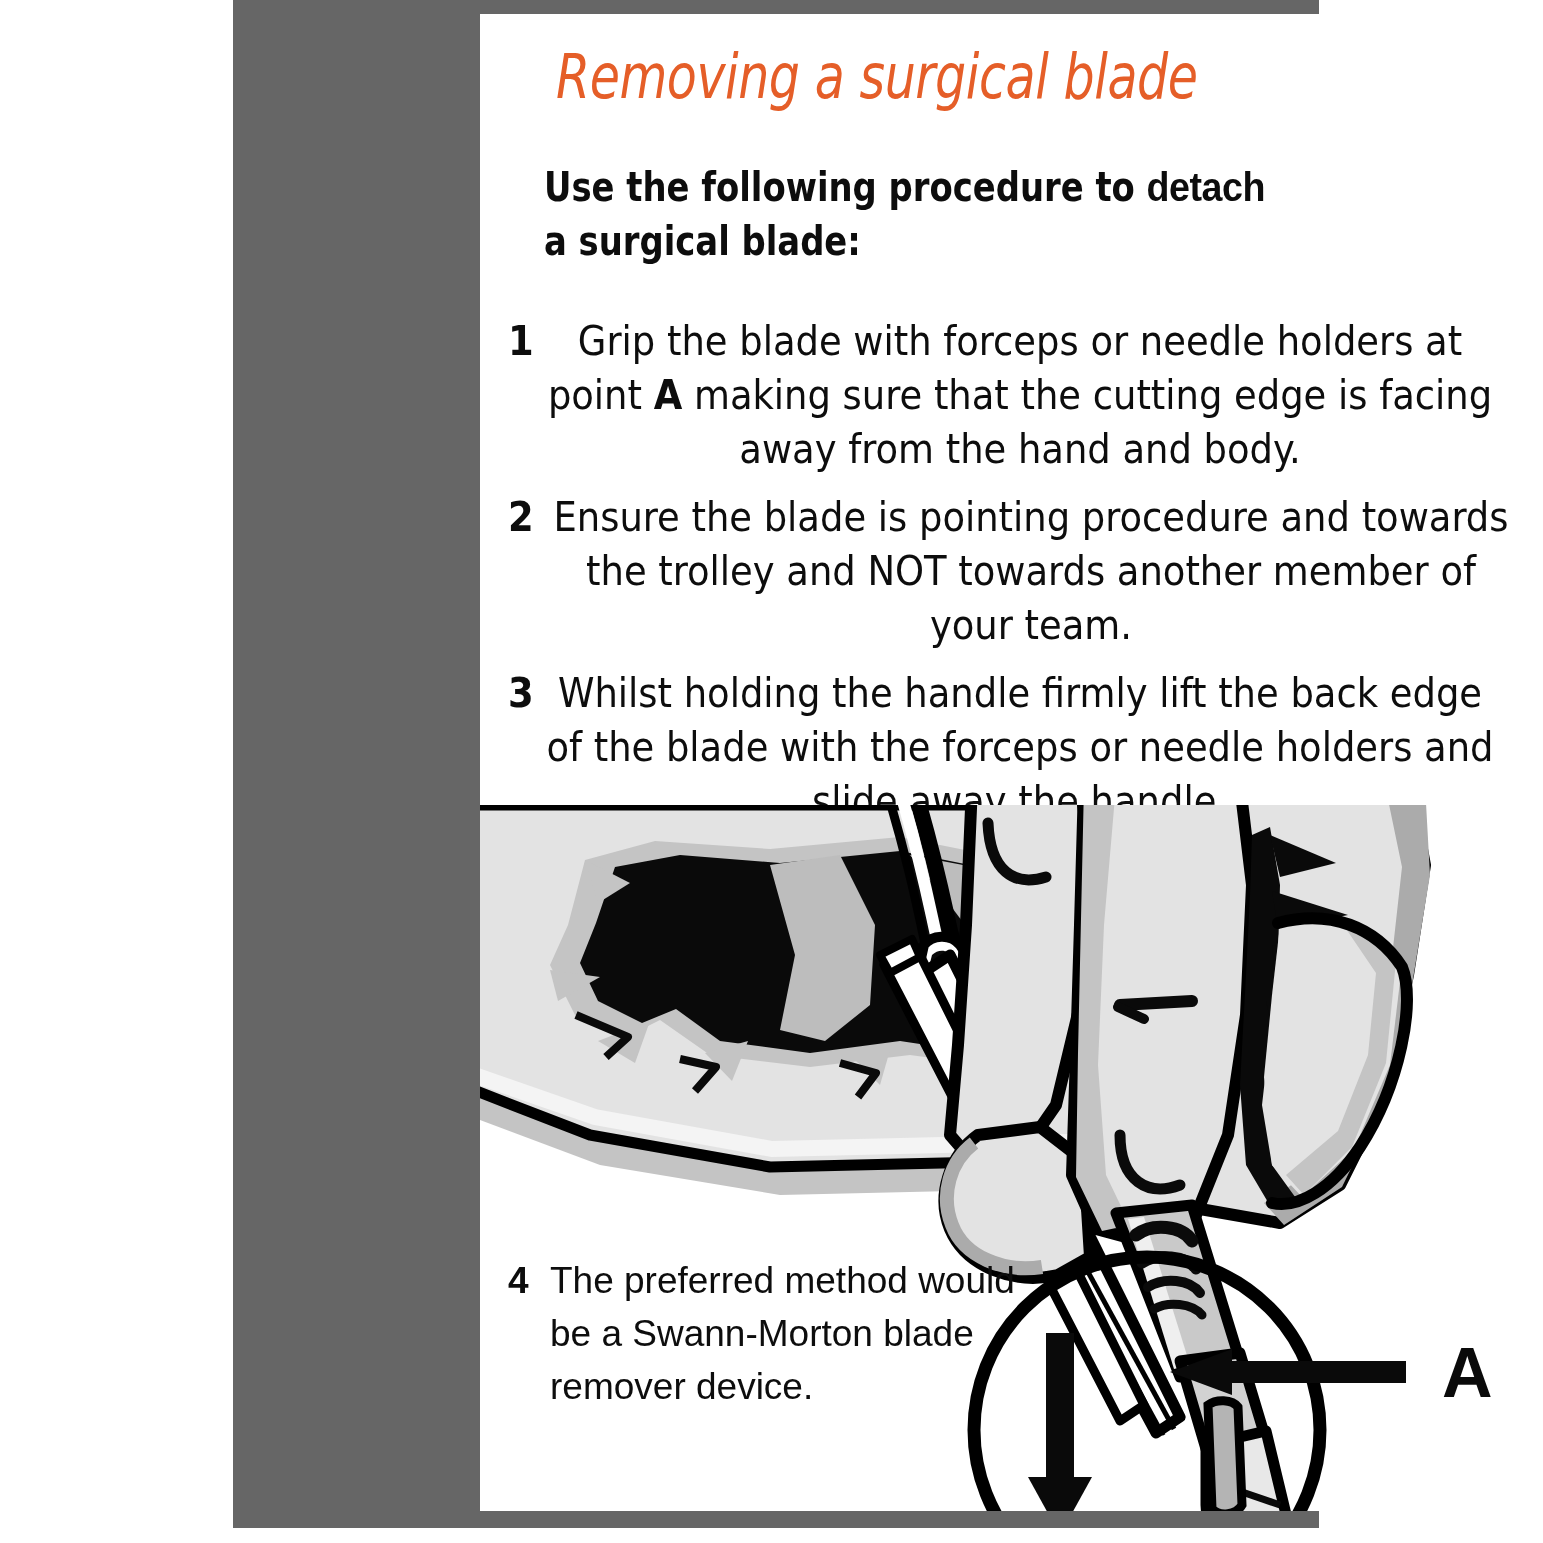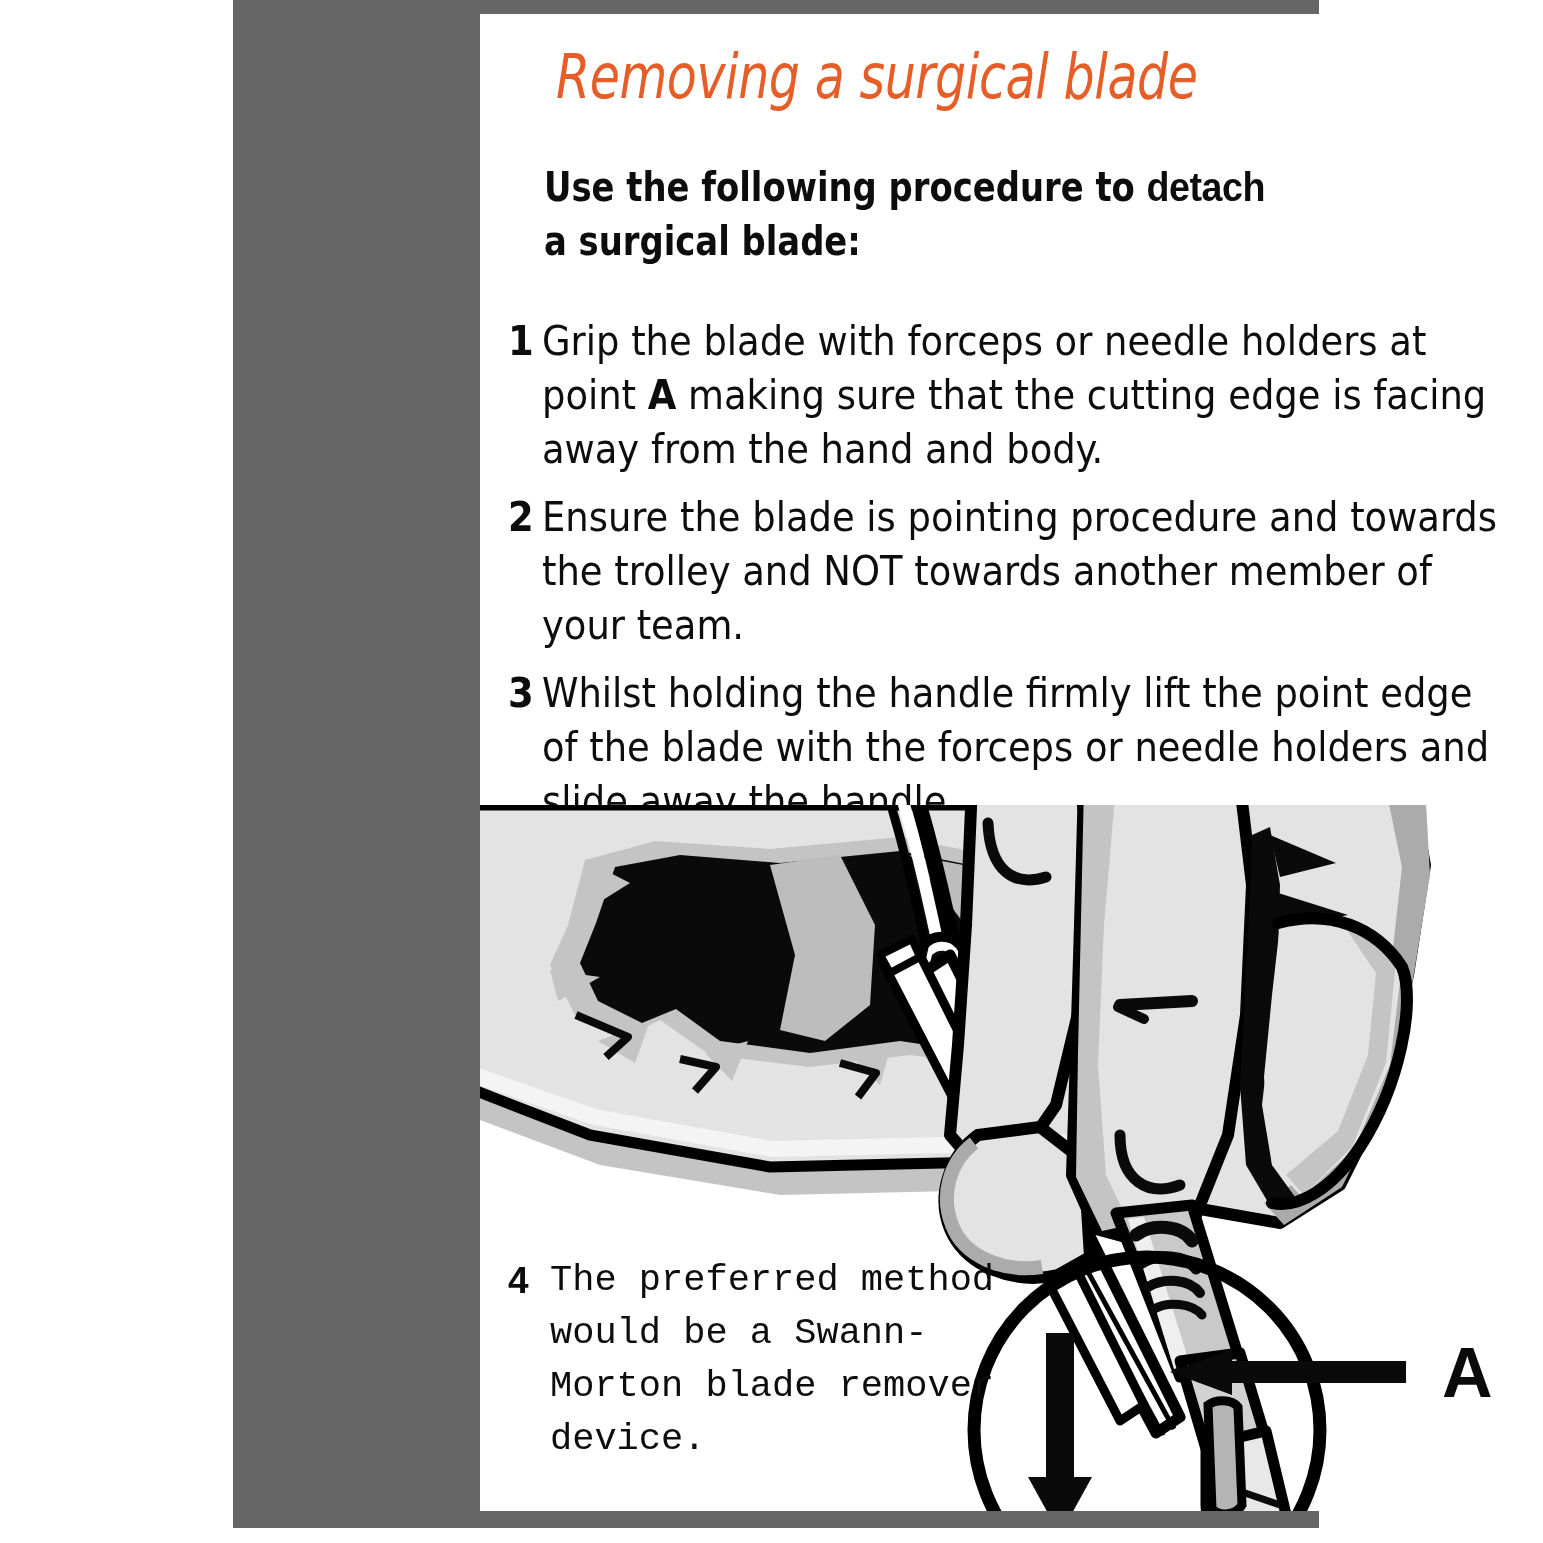--- a/index.html
+++ b/index.html
@@ -90,20 +90,21 @@
     line-height: 54px;
   }
   .step .num {
     flex: 0 0 auto;
     font-weight: bold;
     width: 34px;
     text-align: left;
   }
   .step .body {
     flex: 1 1 auto;
+    text-align: center;
   }
   .step .body b { font-weight: bold; }
 
   #step1 { left: 28px; top: 300px; width: 990px; }
   #step2 { left: 28px; top: 476px; width: 1012px; }
   #step3 { left: 28px; top: 652px; width: 990px; }
 
   
   #step4 {
     position: absolute;
@@ -112,21 +113,21 @@
     width: 530px;
     display: flex;
     color: #0d0d0d;
     font-family: "Liberation Sans", sans-serif;
     font-weight: 400;
     font-size: 37px;
     line-height: 53px;
     z-index: 6;
   }
   #step4 .num { flex: 0 0 auto; font-weight: bold; width: 42px; }
-  #step4 .body { flex: 1 1 auto; font-family: Liberation Mono, monospace; }
+  #step4 .body { flex: 1 1 auto; }
 
   
   #illustration {
     position: absolute;
     left: 0px;
     top: 791px;
     width: 1050px;
     height: 706px;
     z-index: 2;
   }
@@ -150,21 +151,21 @@
         <span class="body"><span>Grip the blade with forceps or needle holders at point </span><b>A</b><span> making sure that the cutting edge is facing away from the hand and body.</span></span>
       </div>
 
       <div class="step" id="step2">
         <span class="num">2</span>
         <span class="body">Ensure the blade is pointing procedure and towards the trolley and NOT towards another member of your team.</span>
       </div>
 
       <div class="step" id="step3">
         <span class="num">3</span>
-        <span class="body">Whilst holding the handle firmly lift the point edge of the blade with the forceps or needle holders and slide away the handle.</span>
+        <span class="body">Whilst holding the handle firmly lift the back edge of the blade with the forceps or needle holders and slide away the handle.</span>
       </div>
 
       <div id="illustration">
         <svg width="1050" height="706" viewBox="0 0 1050 706" xmlns="http://www.w3.org/2000/svg">
 
           <g>
 
             <path d="M -40,10 L 560,10 L 700,30 L 880,250 L 870,330 L 740,380 L 300,390 L 120,360 L -40,300 Z" fill="#C4C4C4"></path>
 
             <path d="M -40,0 L 575,0 L 680,18 L 855,235 L 845,305 L 720,352 L 290,362 L 110,330 L -40,272 Z" fill="#E3E3E3" stroke="#000000" stroke-width="11" stroke-linejoin="round"></path>

